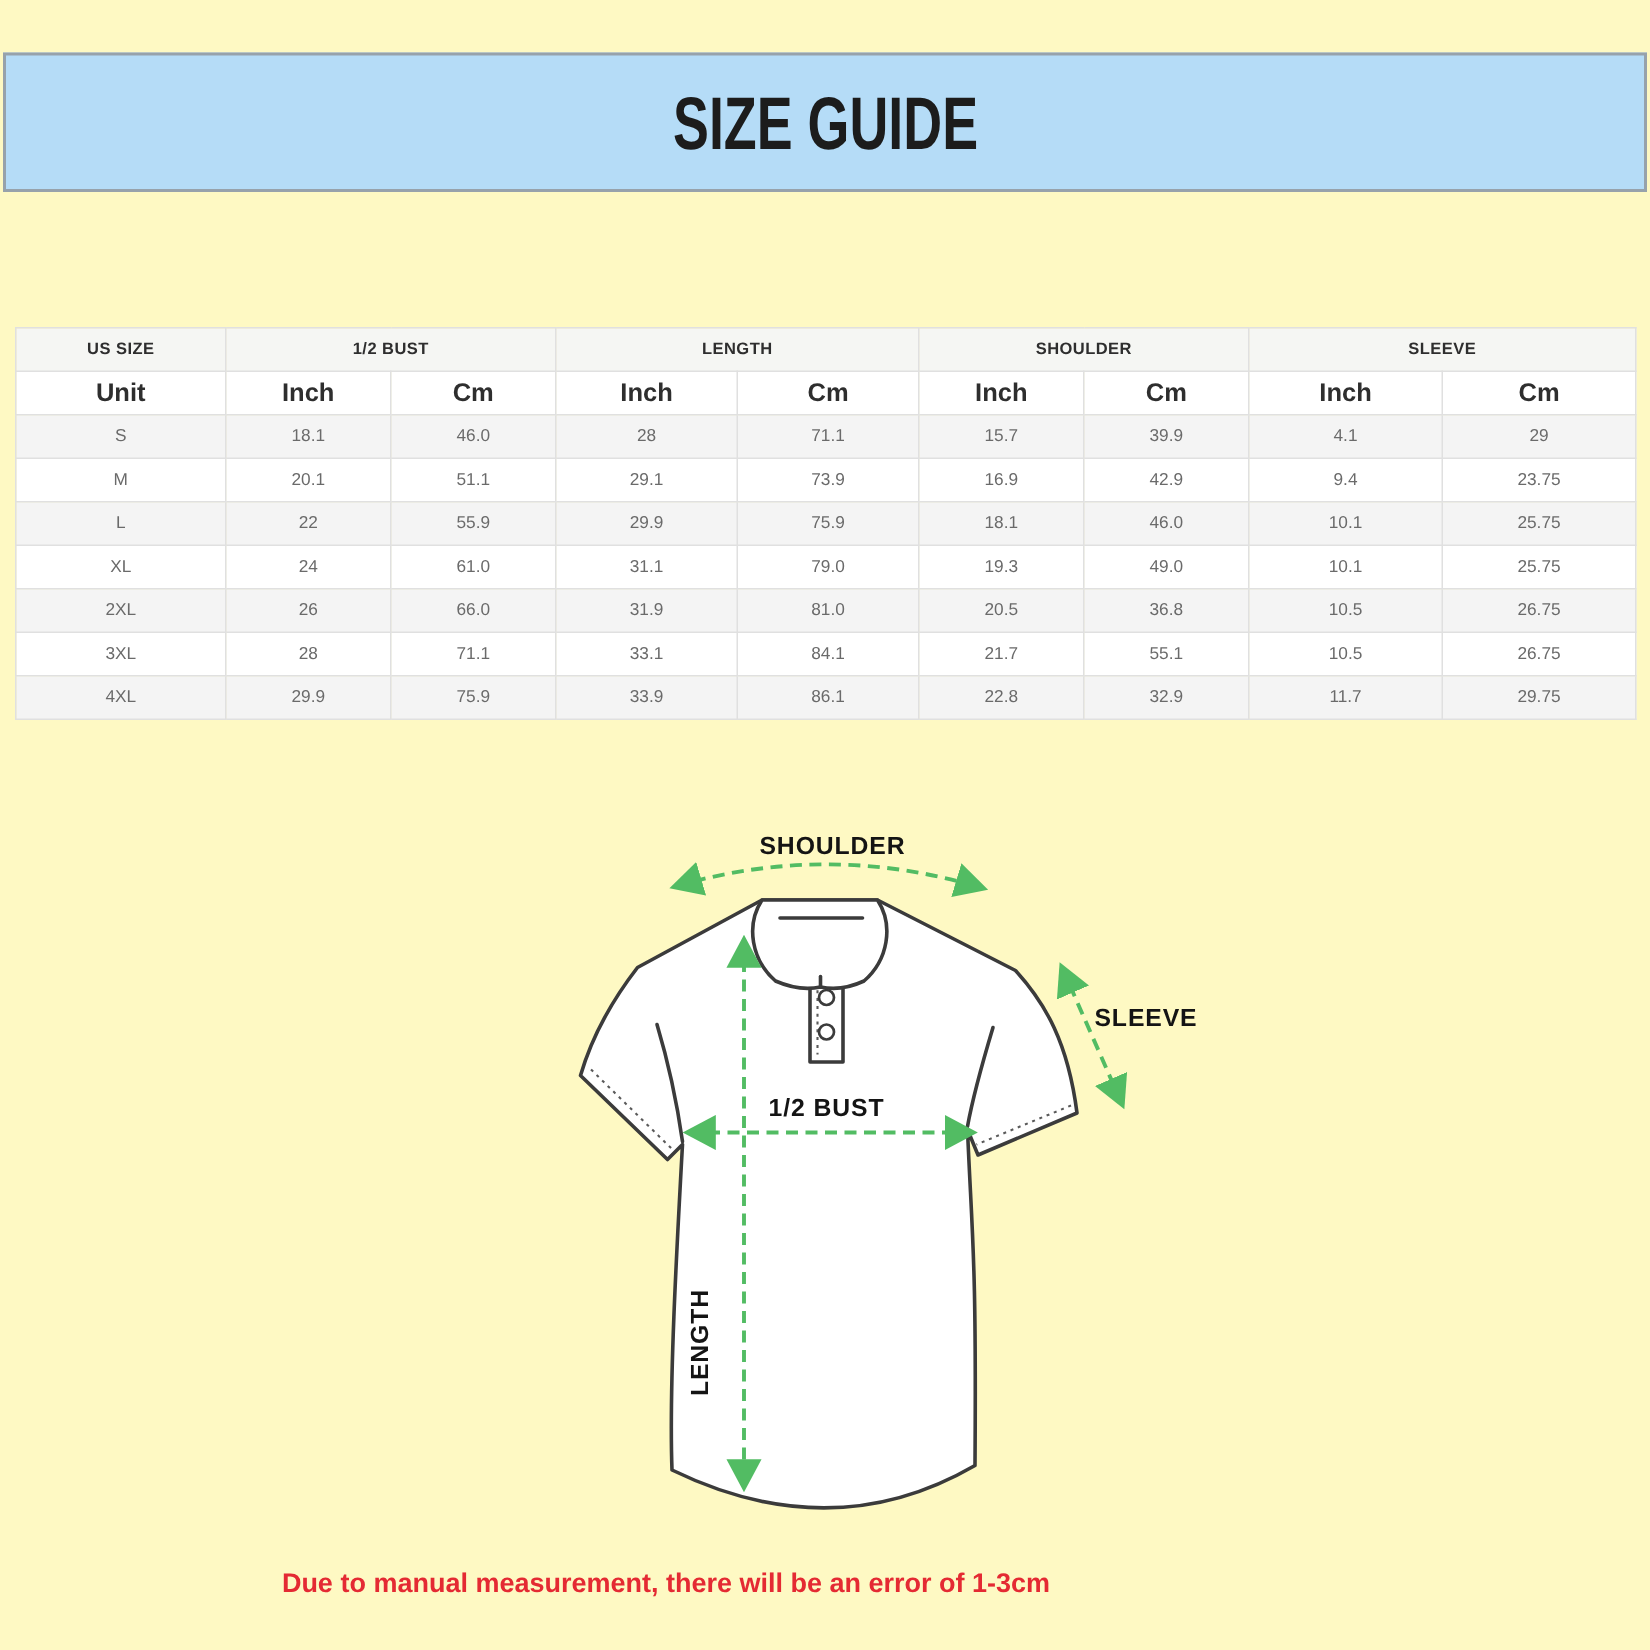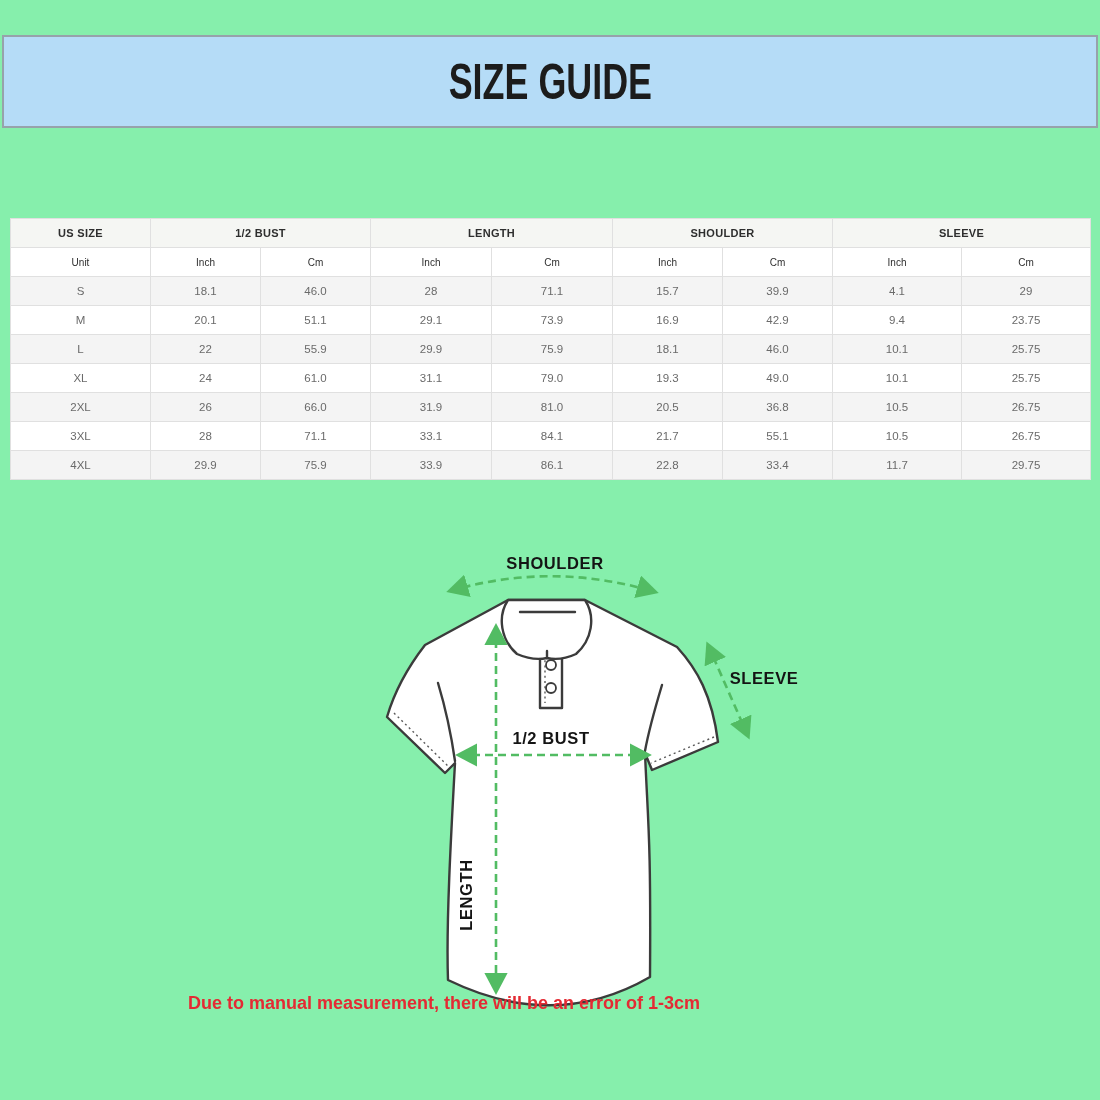--- a/index.html
+++ b/index.html
@@ -5,21 +5,21 @@
   :root{
     --green:#52bc63;
     --ink:#3b3b3b;
   }
   *{margin:0;padding:0;box-sizing:border-box;}
   html,body{background:#fff;}
   body{font-family:"Liberation Sans", sans-serif;}
   .page{
     position:relative;
     width:1100px;height:1100px;
-    background:#86efac;
+    background:#fef9c3;
     overflow:hidden;
   }
   
   .banner{
     position:absolute;left:2px;top:35px;width:1096px;height:93px;
     background:#b5dcf7;
     border:2px solid #97a2ab;
     display:flex;align-items:center;justify-content:center;
   }
   .banner h1{
@@ -41,40 +41,40 @@
     height:29px;
     text-align:center;vertical-align:middle;
     padding:0 4px;
     font-weight:normal;
   }
   table.size-table tr.group-row th{
     background:#f5f6f3;font-weight:bold;font-size:11px;color:#2e2e2e;
     letter-spacing:.3px;
   }
   table.size-table tr.unit-row th{
-    background:#ffffff;font-weight:normal;font-size:10px;color:#2e2e2e;
+    background:#ffffff;font-weight:bold;font-size:17px;color:#2e2e2e;
   }
   table.size-table tbody tr.stripe td{background:#f4f4f4;}
   table.size-table tbody tr td{background:#ffffff;}
   table.size-table tbody tr.stripe td{background:#f4f4f4;}
   
   .diagram{position:absolute;left:350px;top:545px;width:460px;height:500px;}
   .diagram svg{display:block;width:460px;height:500px;}
   .shirt-line{stroke:var(--ink);stroke-width:2.4;fill:none;stroke-linejoin:round;stroke-linecap:round;}
   .shirt-fill{stroke:var(--ink);stroke-width:2.4;fill:#ffffff;stroke-linejoin:round;}
   .stitch{stroke:#5a5a5a;stroke-width:1.4;fill:none;stroke-dasharray:2 3.2;}
   .green{stroke:var(--green);stroke-width:2.6;fill:none;stroke-dasharray:8 5;}
   .marker-fill{fill:var(--green);}
   .dim-label{
     font-family:"Liberation Sans", sans-serif;
     font-weight:bold;font-size:16.5px;fill:#141414;letter-spacing:.6px;
   }
   
   .note{
-    position:absolute;left:0;top:993px;width:888px;
+    position:absolute;left:0;top:1045px;width:888px;
     text-align:center;
     font-size:18px;font-weight:bold;color:#e42a33;
   }
 </style>
 </head>
 <body>
 
 <div class="page">
 
   <header class="banner" style="background: rgb(181, 220, 247); border-color: rgb(151, 162, 171);">
@@ -181,21 +181,21 @@
             <td>10.5</td>
             <td>26.75</td>
           </tr>
           <tr class="stripe">
             <td>4XL</td>
             <td>29.9</td>
             <td>75.9</td>
             <td>33.9</td>
             <td>86.1</td>
             <td>22.8</td>
-            <td>33.4</td>
+            <td>32.9</td>
             <td>11.7</td>
             <td>29.75</td>
           </tr>
         </tbody>
     </table>
   </div>
 
   <div class="diagram">
     <svg viewBox="0 0 460 500" xmlns="http://www.w3.org/2000/svg">
       <defs>

